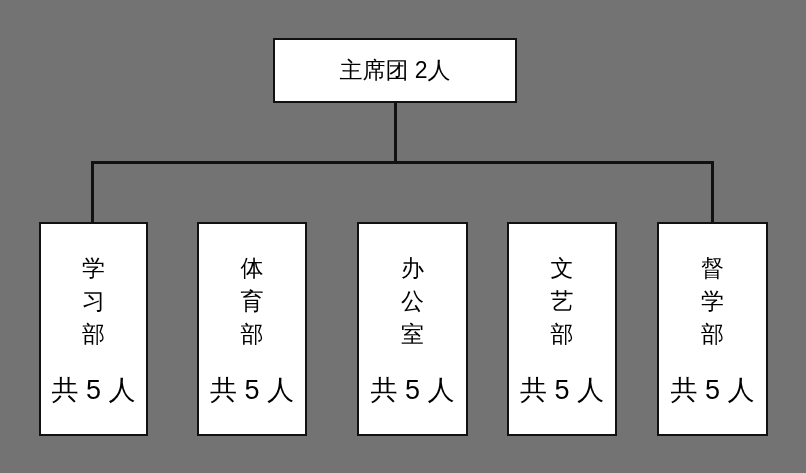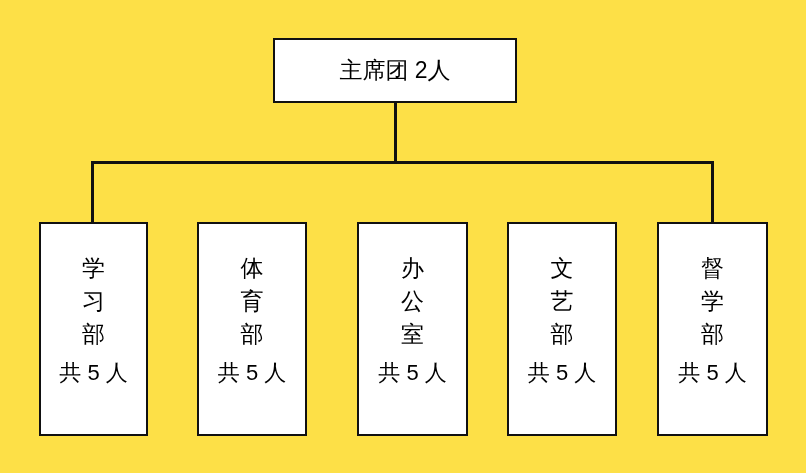--- a/index.html
+++ b/index.html
@@ -5,21 +5,21 @@
   html, body {
     margin: 0;
     padding: 0;
     background: #ffffff;
     font-family: "Liberation Sans", "DejaVu Sans", sans-serif;
   }
   .canvas {
     position: relative;
     width: 806px;
     height: 473px;
-    background: #fde047;
+    background: #737373;
     overflow: hidden;
     color: #000000;
   }
   .box {
     position: absolute;
     box-sizing: border-box;
     border: 2px solid #111111;
     background: #ffffff;
   }
   .top-box {
@@ -54,22 +54,22 @@
   .dept-3 { left: 357px; width: 111px; }
   .dept-4 { left: 507px; width: 110px; }
   .dept-5 { left: 657px; width: 111px; }
   .dept-name {
     font-size: 23px;
     line-height: 33px;
     text-align: center;
     white-space: pre-line;
   }
   .dept-count {
-    margin-top: 7px;
-    font-size: 22px;
+    margin-top: 21px;
+    font-size: 27px;
     white-space: pre;
   }
 </style>
 </head>
 <body>
 
 <div class="canvas">
 
   <div class="box top-box">
     <span>主席团 2人</span>

